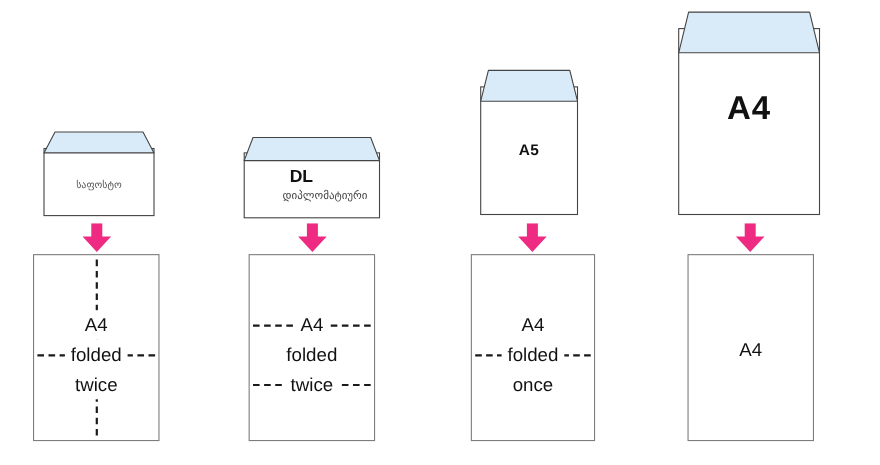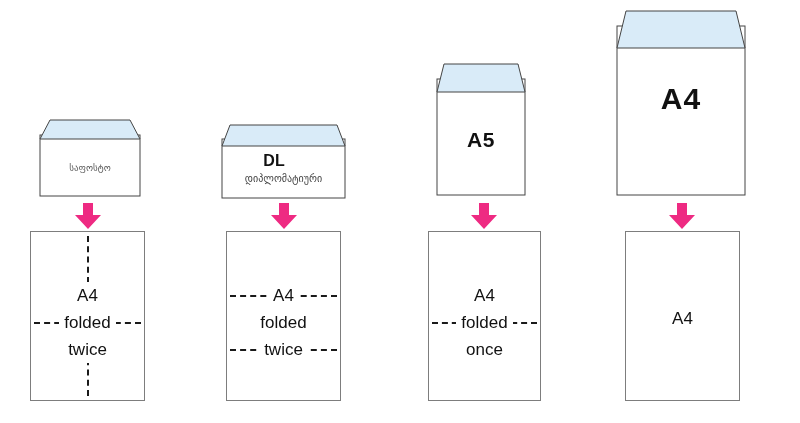--- a/index.html
+++ b/index.html
@@ -6,23 +6,23 @@
   .canvas{
     position:relative;width:800px;height:423px;background:#ffffff;overflow:hidden;
     font-family:"Liberation Sans","DejaVu Sans",sans-serif;color:#111;
   }
   .abs{position:absolute;}
   svg{display:block;}
 
   
   .env-label{position:absolute;text-align:center;color:#111;}
   .env-title-sm{font-size:16px;font-weight:bold;}
-  .env-title-md{font-size:21px;font-weight:bold;letter-spacing:.5px;}
+  .env-title-md{font-size:14px;font-weight:bold;letter-spacing:.5px;}
   .env-title-lg{font-size:30px;font-weight:bold;letter-spacing:1px;}
-  .env-subtitle{font-size:10px;color:#444;}
+  .env-subtitle{font-size:10px;color:#444;margin-left:12px;}
   .env-subtitle-sm{font-size:9px;color:#555;}
 
   
   .paper{
     position:absolute;top:231px;height:170px;background:#fff;
     border:1px solid #7d7d7d;box-sizing:border-box;
   }
   .paper-text{
     position:absolute;inset:0;display:flex;flex-direction:column;
     align-items:center;justify-content:center;z-index:2;

